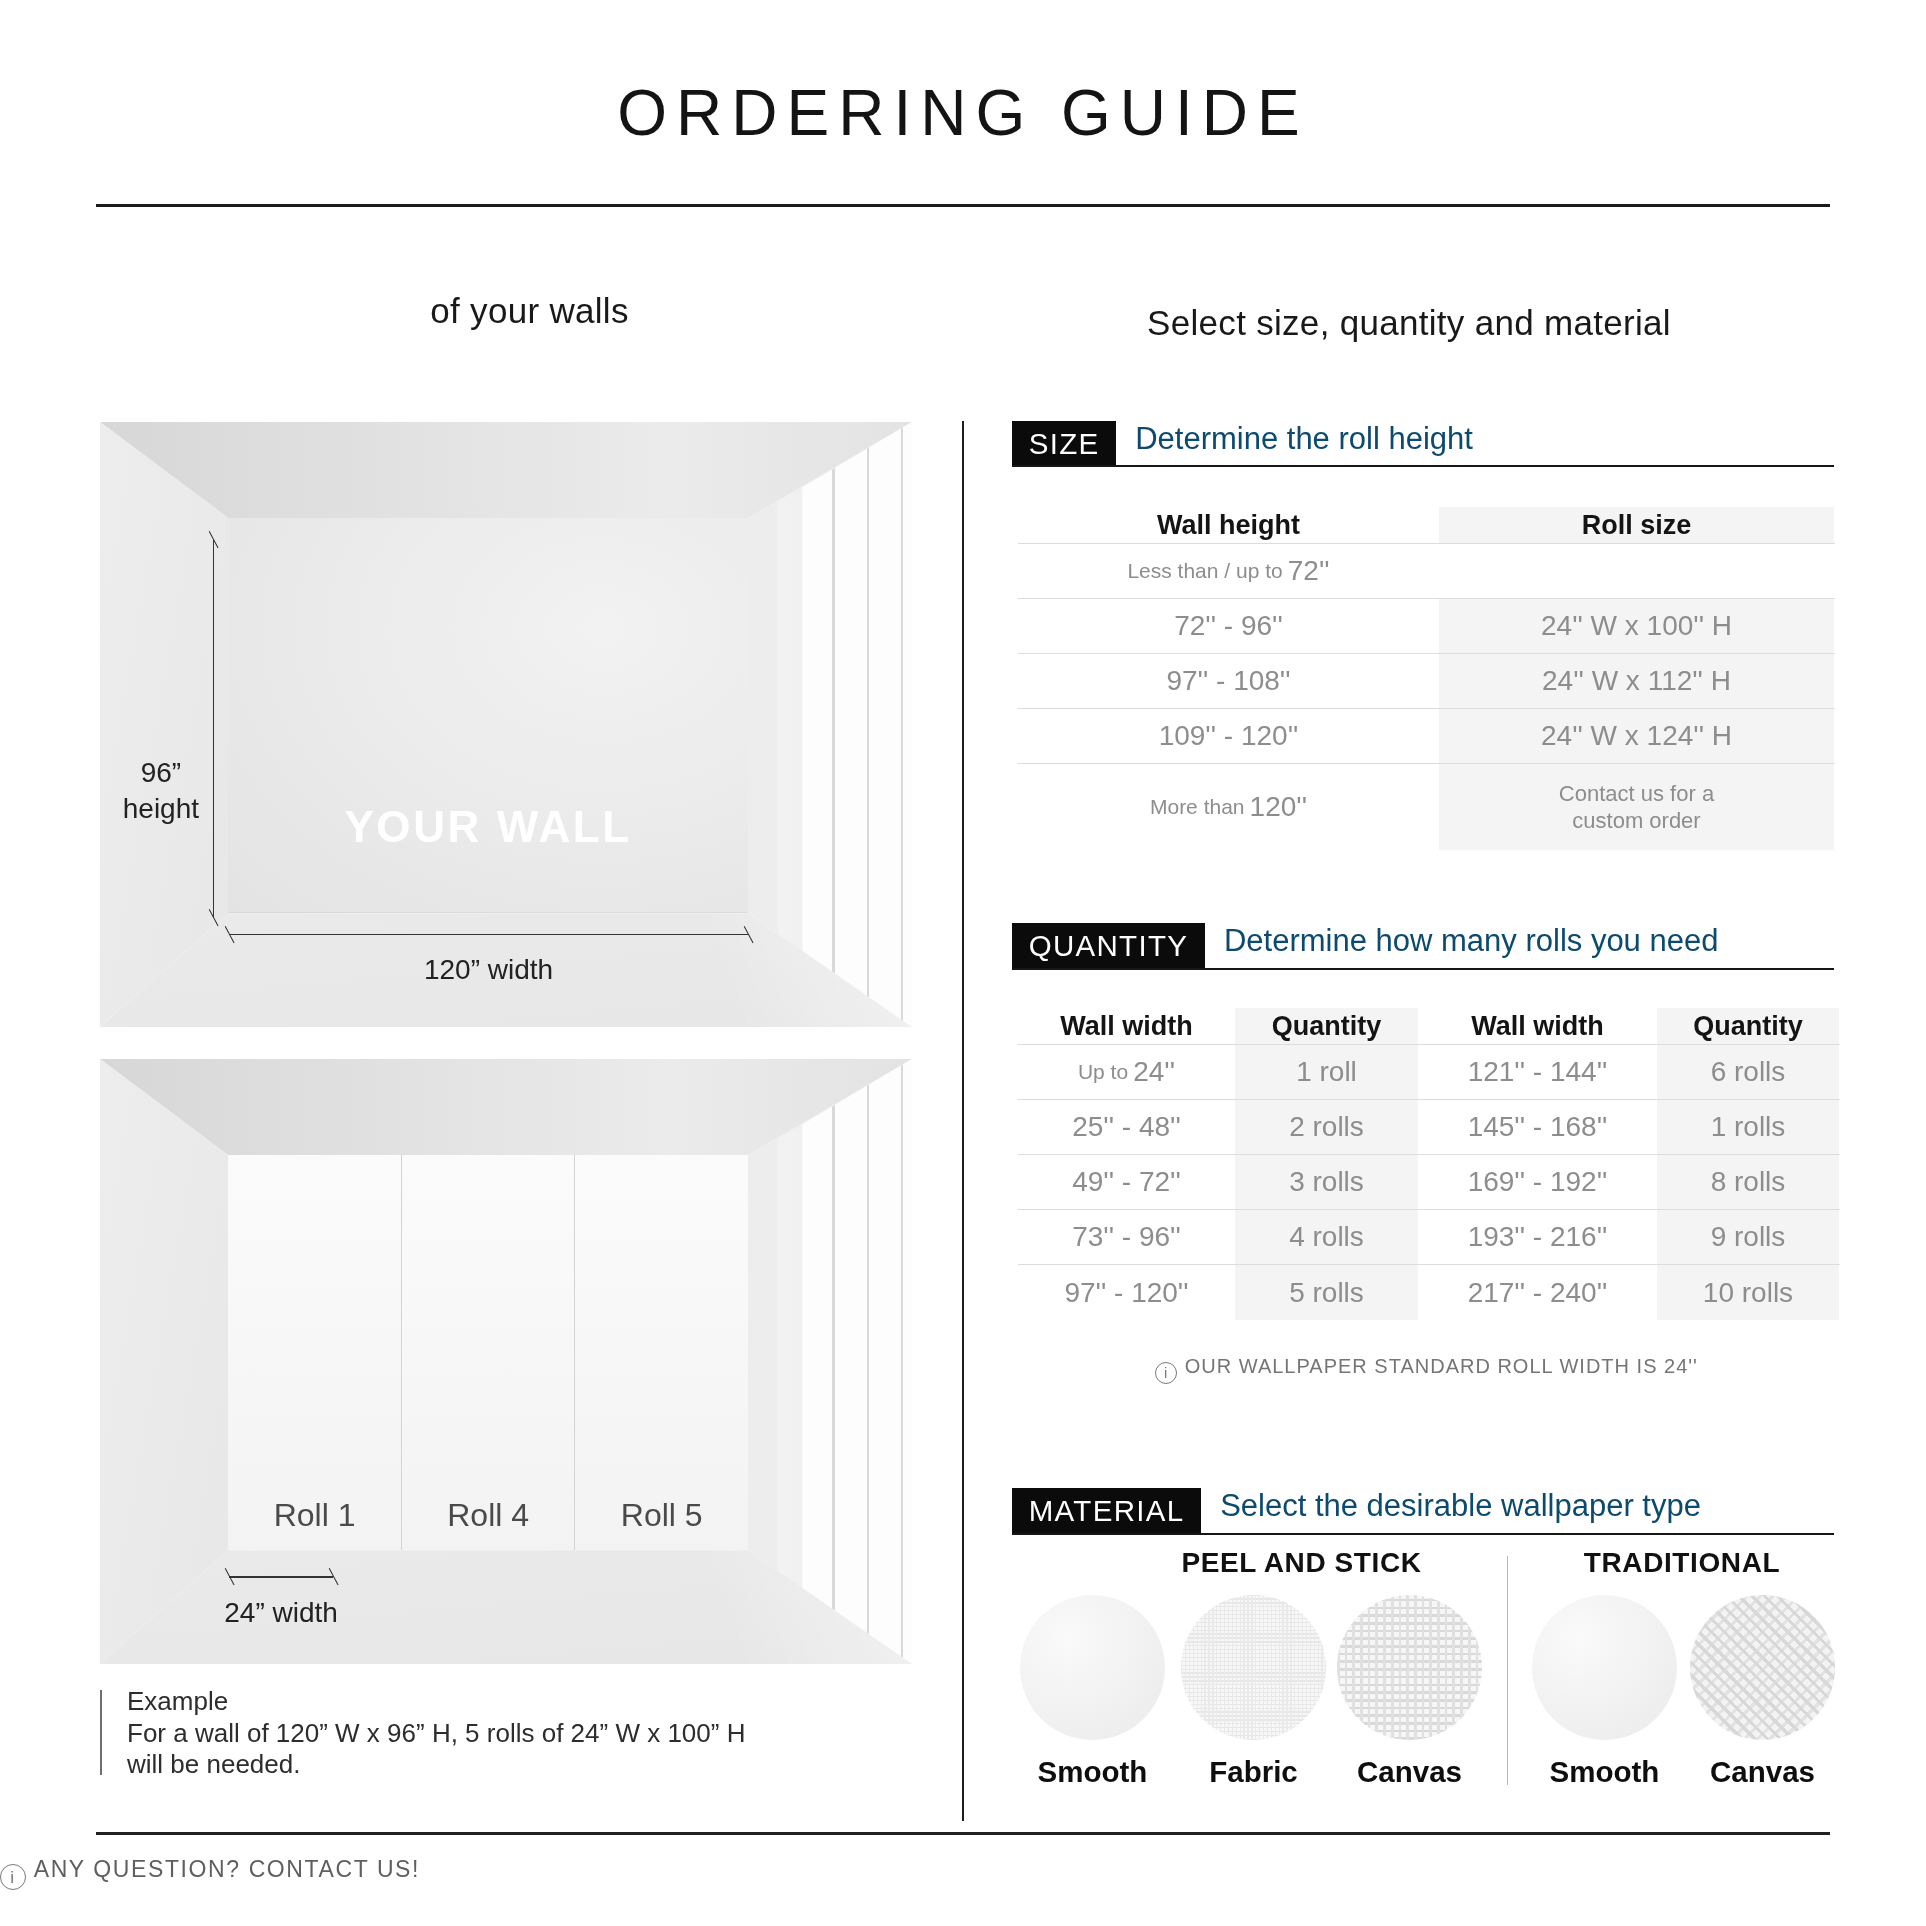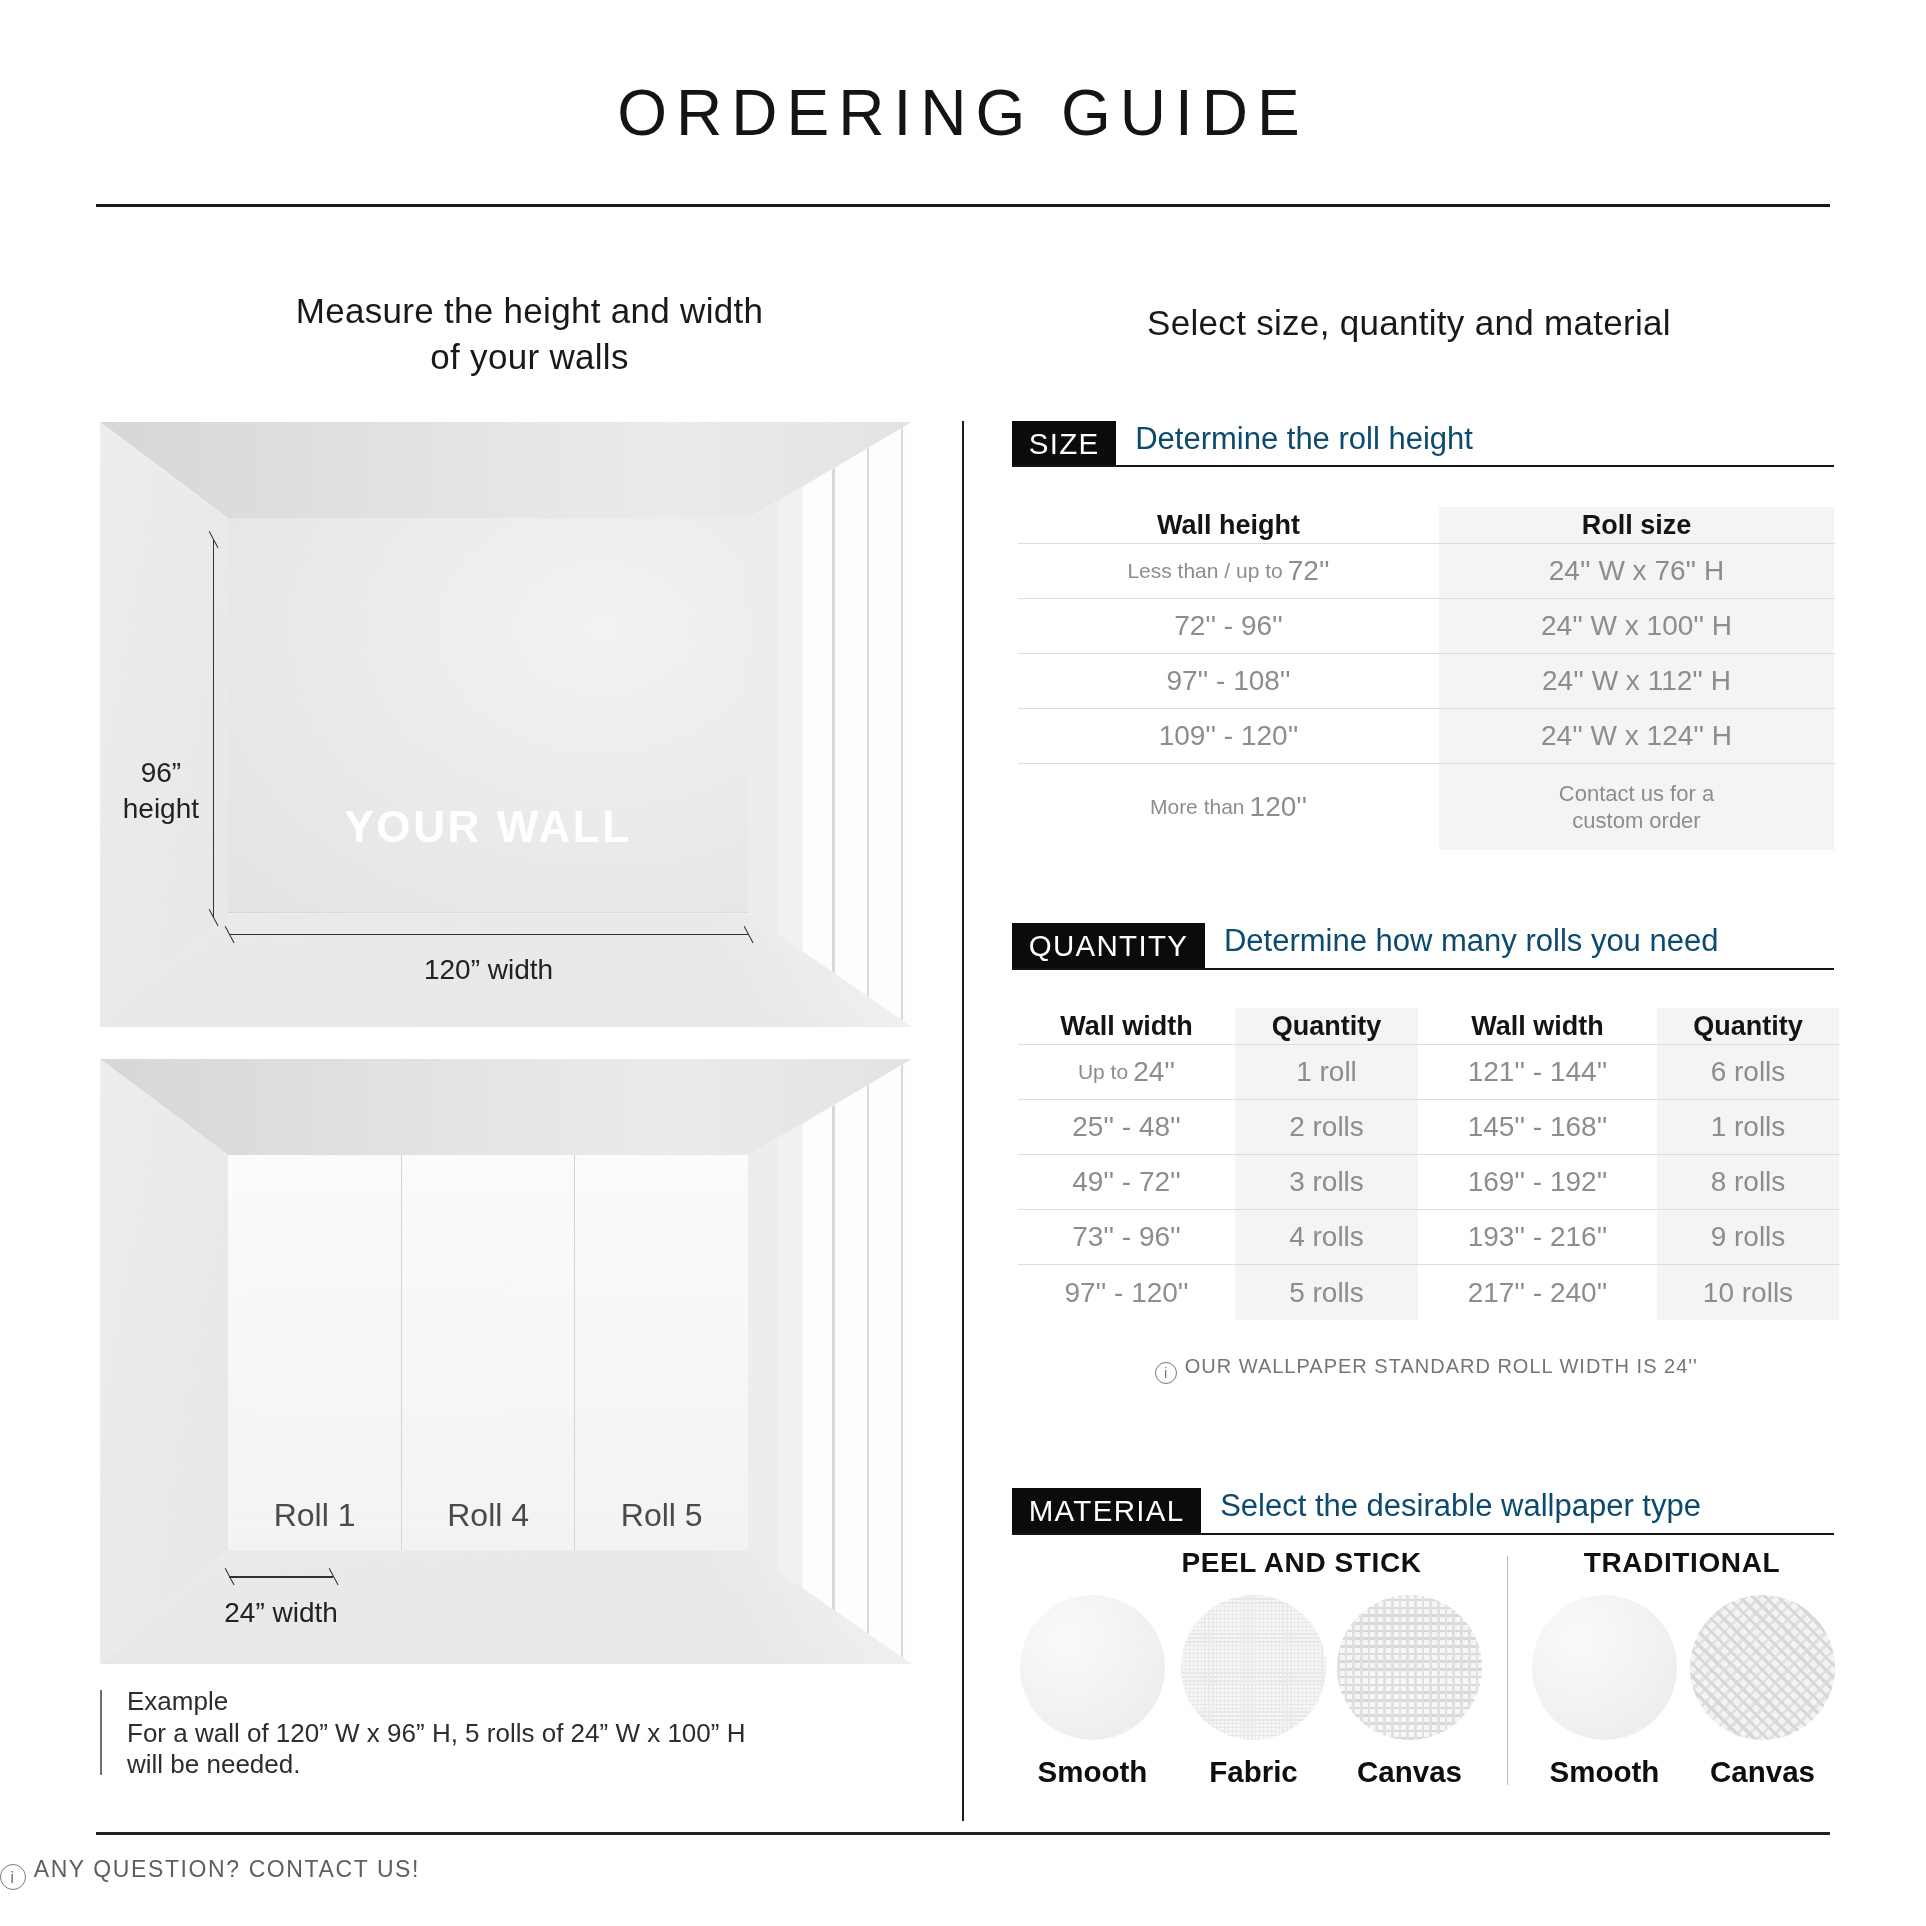--- a/index.html
+++ b/index.html
@@ -117,21 +117,20 @@
   .footer { position:absolute; left:0; top:1856px; width:1926px; text-align:left;
     font-size:23px; color:#5f5f5f; letter-spacing:1.6px; }
 </style>
 </head>
 <body>
 
 <div class="page-title">ORDERING GUIDE</div>
 <div class="rule-top"></div>
 
 <div class="col-heading heading-left">
-  <div>Measure the height and width</div>
   <div>of your walls</div>
 </div>
 <div class="col-heading heading-right">Select size, quantity and material</div>
 
 <div class="divider-v"></div>
 
 <div class="room room1">
   <div class="ceiling"></div>
   <div class="wall-left"></div>
   <div class="wall-back"></div>
@@ -209,23 +208,20 @@
 <div class="size-table">
   <div class="st-row head">
     <div class="st-c1 th">Wall height</div>
     <div class="st-c2 th">Roll size</div>
   </div>
   <div class="st-row">
     <div class="st-c1">
         <span class="pfx">Less than / up to </span>
         <span class="val">72''</span>
       </div>
-    <div class="st-c2">
-        <span class="val">24'' W x 76'' H</span>
-      </div>
   </div>
   <div class="st-row">
     <div class="st-c1">
         <span class="val">72'' - 96''</span>
       </div>
     <div class="st-c2">
         <span class="val">24'' W x 100'' H</span>
       </div>
   </div>
   <div class="st-row">

